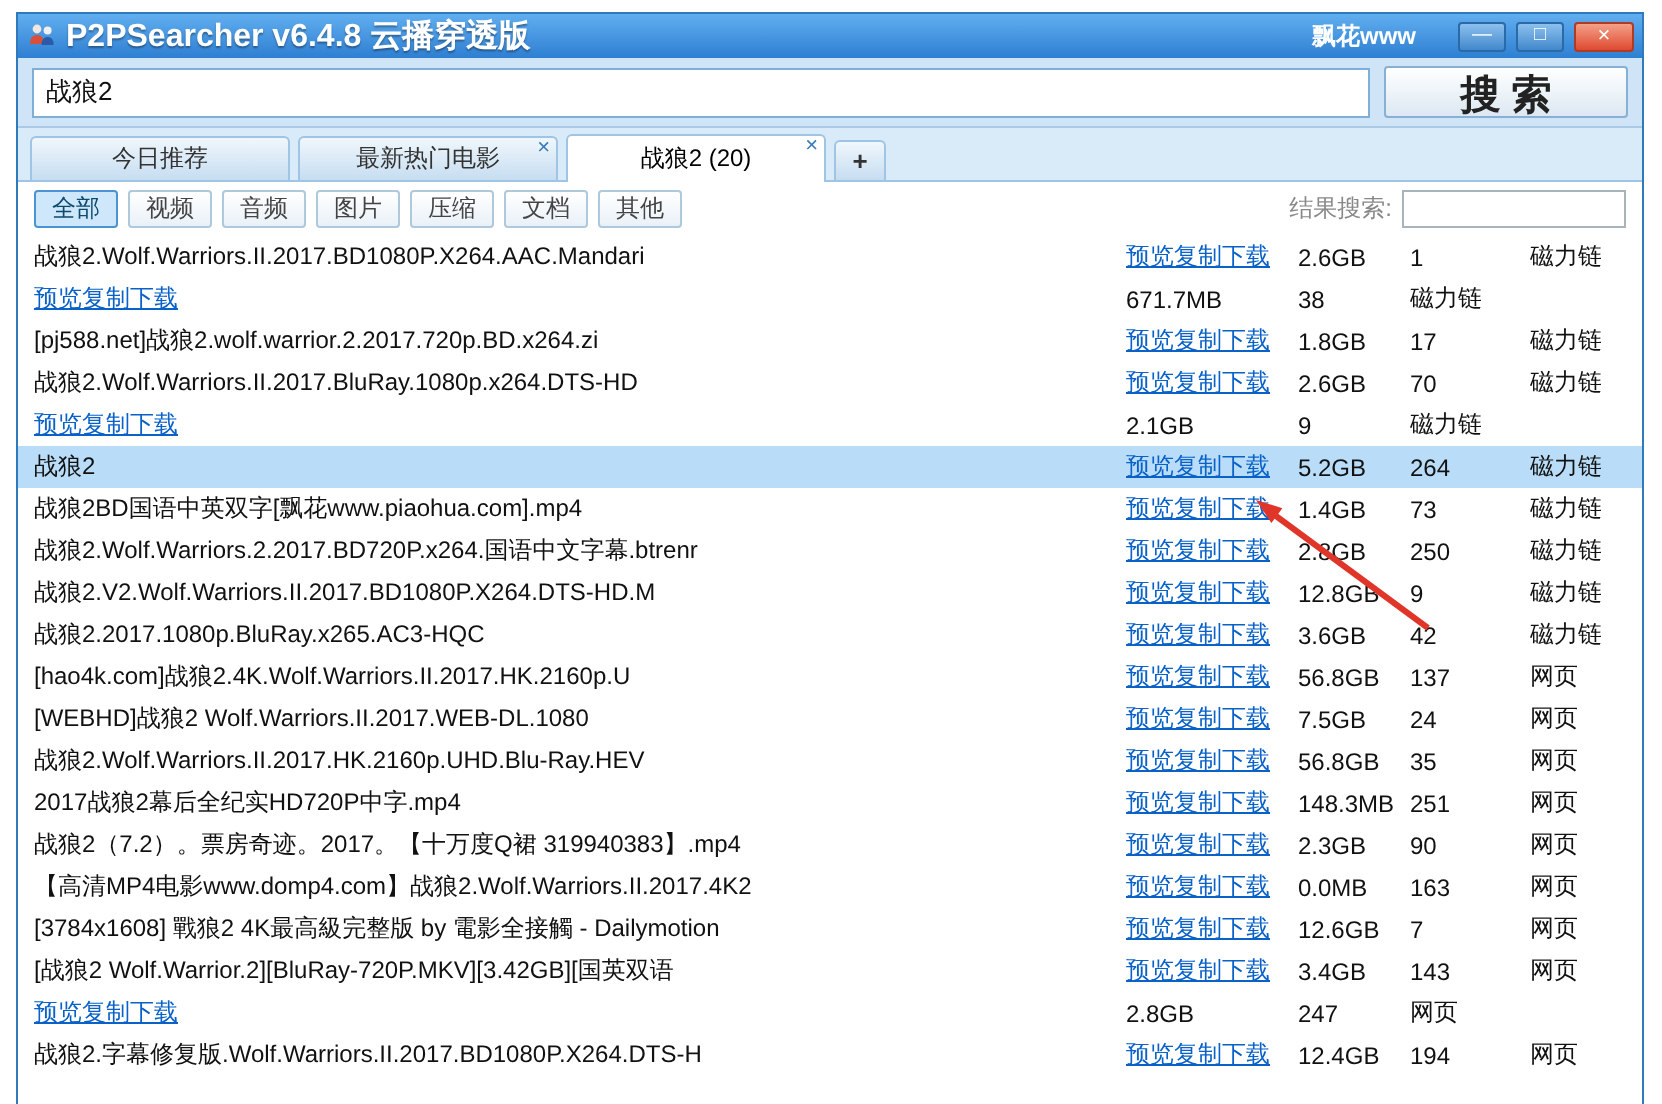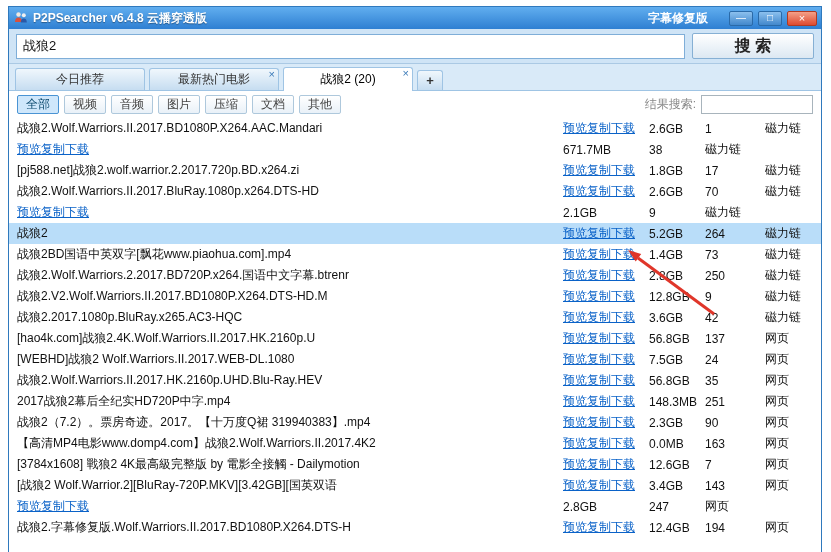--- a/index.html
+++ b/index.html
@@ -7,34 +7,34 @@
     font-family: "Liberation Sans", sans-serif; }
   .page { position: relative; width: 831px; height: 552px; overflow: hidden; background: #fff; }
 
   .window { position: absolute; left: 8px; top: 6px; width: 814px; height: 560px;
     border: 1px solid #2f79bd; background: #fff; display: flex; flex-direction: column; }
 
   
   .titlebar { flex: 0 0 auto; height: 22px; background: linear-gradient(#61aeef, #2e7fd2);
     display: flex; align-items: center; gap: 5px; padding: 0 4px 0 5px; }
   .app-icon { width: 14px; height: 14px; display: inline-block; }
-  .title { color: #fff; font-size: 12px; font-weight: bold; text-shadow: 0 1px 1px rgba(0,0,0,.35); white-space: nowrap; }
+  .title { color: #fff; font-size: 16px; font-weight: bold; text-shadow: 0 1px 1px rgba(0,0,0,.35); white-space: nowrap; }
   .flexspacer { flex: 1; }
   .player { color: #fff; font-size: 12px; font-weight: bold; margin-right: 16px; cursor: pointer; white-space: nowrap; }
   .winbtn { width: 24px; height: 15px; display: inline-flex; align-items: center; justify-content: center;
     color: #fff; font-size: 10px; line-height: 1; border-radius: 2px; cursor: pointer;
     background: linear-gradient(#8cc0ee, #4288cc); border: 1px solid #2a6aa8; }
   .winbtn.close { width: 30px; background: linear-gradient(#f4a088, #de4a30); border-color: #b03a22; font-size: 11px; }
 
   
   .searchrow { flex: 0 0 auto; display: flex; align-items: center; gap: 7px;
     padding: 4px 7px; background: #cfe4f6; border-bottom: 1px solid #aac9e4; }
   .searchinput { flex: 1; height: 25px; border: 1px solid #7faed8; padding: 0 6px;
     font-size: 13px; font-family: inherit; color: #111; outline: none; }
-  .searchbtn { width: 122px; height: 26px; font-size: 16px; font-weight: bold; color: #222;
+  .searchbtn { width: 122px; height: 26px; font-size: 20px; font-weight: bold; color: #222;
     background: linear-gradient(#ffffff, #dce8f2); border: 1px solid #86b0d4; border-radius: 2px;
     cursor: pointer; font-family: inherit; white-space: nowrap; }
 
   
   .tabrow { flex: 0 0 auto; display: flex; align-items: flex-end; gap: 4px;
     padding: 4px 6px 0; background: #d9eaf8; border-bottom: 1px solid #9fc4e4; height: 27px; }
   .tab { position: relative; width: 130px; height: 22px; display: flex; align-items: center; justify-content: center;
     font-size: 12px; color: #333; background: linear-gradient(#f0f7fc, #c6ddf1);
     border: 1px solid #9fc4e4; border-bottom: none; border-radius: 3px 3px 0 0; cursor: pointer; }
   .tab.active { background: #fff; color: #000; height: 24px; margin-bottom: -1px; }
@@ -77,21 +77,21 @@
       <span class="app-icon">
         <svg width="14" height="14" viewBox="0 0 14 14">
           <circle cx="4.5" cy="3.5" r="2.2" fill="#f0e8e0"></circle>
           <path d="M1 11 Q1 6.5 4.5 6.5 Q8 6.5 8 11 Z" fill="#d8503c"></path>
           <circle cx="9.8" cy="4.2" r="2" fill="#f0f0f0"></circle>
           <path d="M6.8 11.5 Q6.8 7.5 9.8 7.5 Q12.8 7.5 12.8 11.5 Z" fill="#2a5aa8"></path>
         </svg>
       </span>
       <span class="title">P2PSearcher v6.4.8 云播穿透版</span>
       <span class="flexspacer"></span>
-      <span class="player">字幕修复版</span>
+      <span class="player">飘花www</span>
       <span class="winbtn min">—</span>
       <span class="winbtn max">□</span>
       <span class="winbtn close">×</span>
     </div>
 
     <div class="searchrow">
       <input class="searchinput" type="text" value="战狼2" style="">
       <button class="searchbtn">搜 索</button>
     </div>
 

